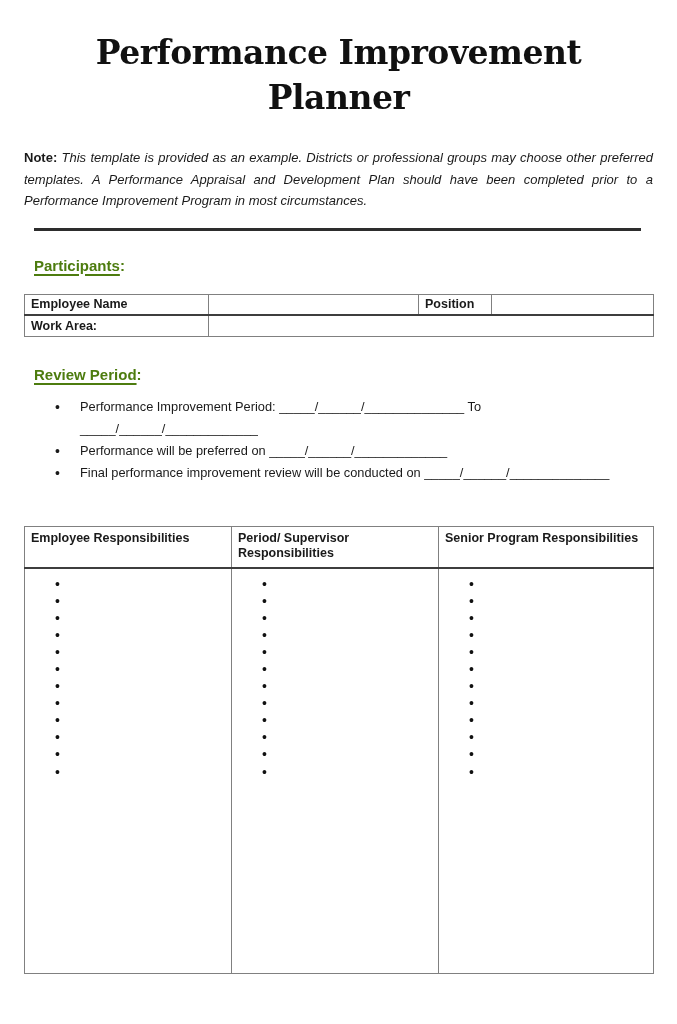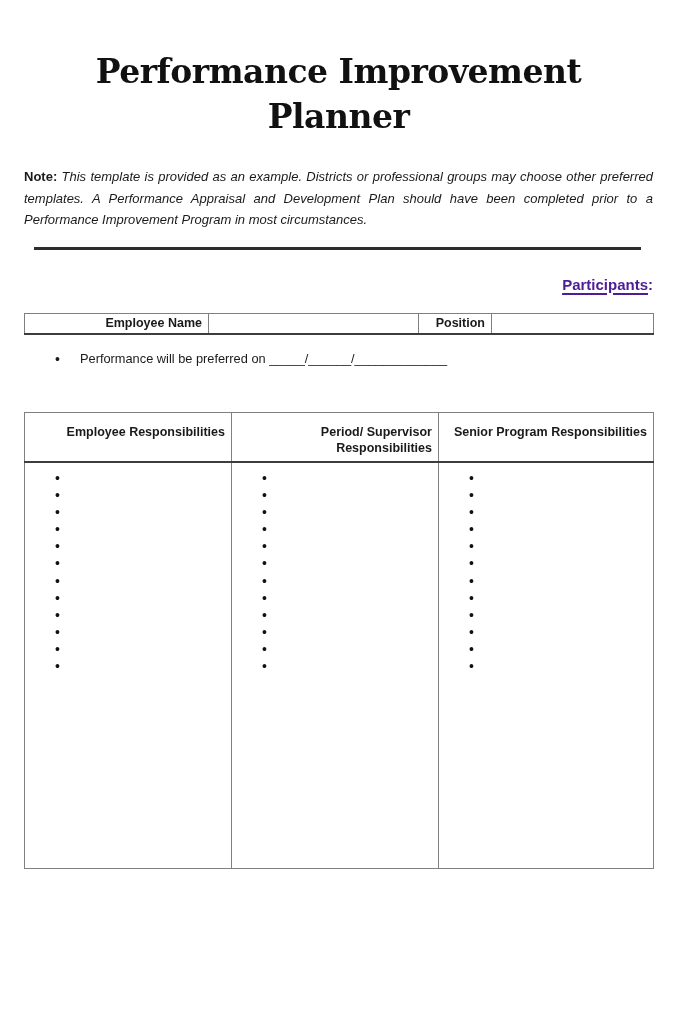--- a/index.html
+++ b/index.html
@@ -8,21 +8,21 @@
     width: 677px; height: 1024px;
     background: #ffffff;
     color: #1a1a1a;
     font-family: "Liberation Sans", sans-serif;
     position: relative;
     padding: 0 24px;
     overflow: hidden;
   }
   
   .doc-title {
-    margin: 0; padding-top: 49px;
+    margin: 0; padding-top: 30px;
     font-family: "DejaVu Serif", serif;
     font-weight: 700;
     font-size: 33px;
     line-height: 45px;
     text-align: center;
     color: #111111;
     letter-spacing: -0.5px;
   }
   
   .note {
@@ -38,41 +38,40 @@
     border: none;
     border-top: 3px solid #2d2d2d;
     margin: 16px 12px 0 10px;
     height: 0;
   }
   
   .section-heading {
     margin: 26px 0 0 10px;
     font-size: 15px;
     font-weight: 700;
-    color: #4c1d95;
-    text-align: right;
+    color: #4d7c0f;
   }
   .section-heading .u {
     text-decoration: underline;
     text-decoration-thickness: 1.5px;
     text-underline-offset: 3px;
   }
   .section-heading.review { margin-top: 29px; }
   
   table { border-collapse: collapse; table-layout: fixed; }
   .participants-table {
     width: 629px;
     margin-top: 20px;
     font-size: 12.5px;
   }
   .participants-table td, .participants-table th {
     border: 1px solid #808080;
     height: 21px;
     padding: 1px 6px;
-    text-align: right;
+    text-align: left;
     vertical-align: middle;
     font-weight: 400;
   }
   .participants-table .lbl { font-weight: 700; }
   .participants-table .pos-bold { font-weight: 700; }
   .participants-table tr.first-row td, .participants-table tr.first-row th {
     border-bottom: 2.5px solid #3d3d3d;
   }
   
   .review-list {
@@ -95,23 +94,23 @@
   
   .resp-table {
     width: 629px;
     margin-top: 42px;
   }
   .resp-table th {
     border: 1px solid #808080;
     border-bottom: 2.5px solid #3d3d3d;
     font-size: 12.5px;
     font-weight: 700;
-    text-align: right;
+    text-align: left;
     vertical-align: top;
-    padding: 12px 6px 5px 6px;
+    padding: 4px 6px 5px 6px;
     line-height: 15.5px;
     height: 38px;
   }
   .resp-table td {
     border: 1px solid #808080;
     height: 406px;
     vertical-align: top;
     padding: 0;
   }
   .cell-bullets {
@@ -153,26 +152,33 @@
         <col style="width:73px">
         <col style="width:162px">
     </colgroup>
     <tbody>
       <tr class="first-row">
         <td class="lbl">Employee Name</td>
         <td></td>
         <td class="pos-bold">Position</td>
         <td></td>
       </tr>
+      <tr>
+        <td class="lbl">Work Area:</td>
+        <td colspan="3"></td>
+      </tr>
     </tbody>
   </table>
 
+  <h2 class="section-heading review"><span class="u">Review Period</span><span>:</span></h2>
 
   <ul class="review-list">
+    <li>Performance Improvement Period: _____/______/______________ To _____/______/_____________</li>
     <li>Performance will be preferred on _____/______/_____________</li>
+    <li>Final performance improvement review will be conducted on _____/______/______________</li>
   </ul>
 
   <table class="resp-table">
     <colgroup>
       <col style="width:207px">
         <col style="width:207px">
         <col style="width:215px">
     </colgroup>
     <thead>
       <tr>

